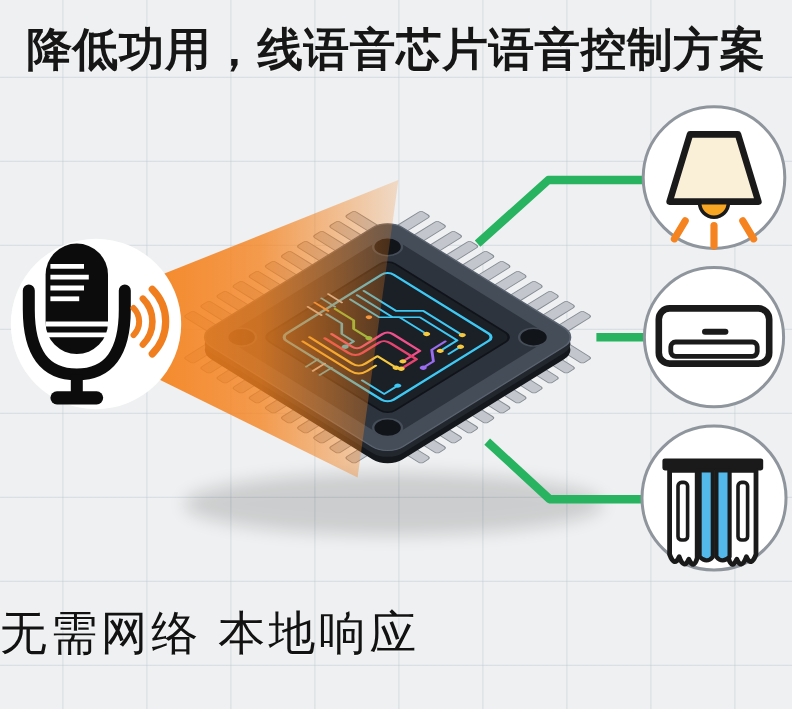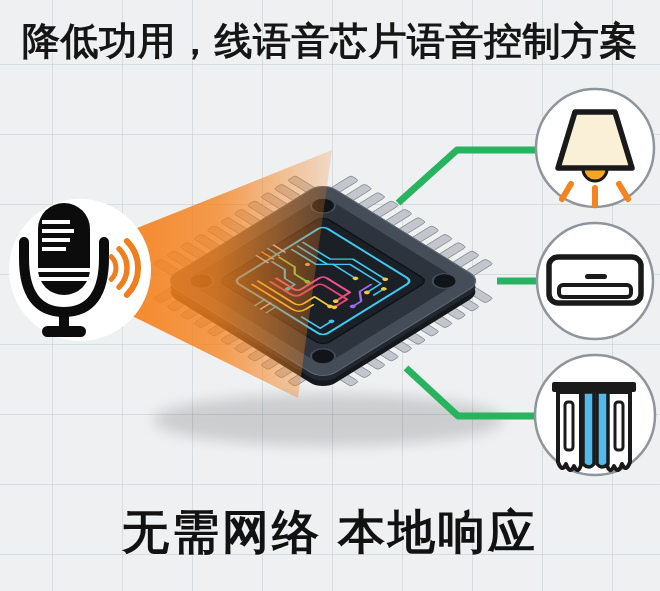--- a/index.html
+++ b/index.html
@@ -13,22 +13,22 @@
     background-position:52px 64px;
   }
   .scene{position:absolute;inset:0;}
   .title{
     position:absolute;top:16px;left:0;right:0;text-align:center;
     font-size:38px;font-weight:900;color:#161616;letter-spacing:.5px;
     text-shadow:0 1px 0 rgba(255,255,255,.55);
     white-space:nowrap;
   }
   .footer{
-    position:absolute;top:501px;left:0;right:0;text-align:center;
-    font-size:47px;font-weight:700;color:#121212;letter-spacing:3px;
+    position:absolute;top:501px;left:0;right:0;text-align:left;
+    font-size:39px;font-weight:400;color:#121212;letter-spacing:3px;
     text-shadow:0 1px 0 rgba(255,255,255,.55);
     white-space:nowrap;
   }
 </style>
 </head>
 <body>
 
 <div class="stage">
 
   <svg class="scene" viewBox="0 0 660 591">

